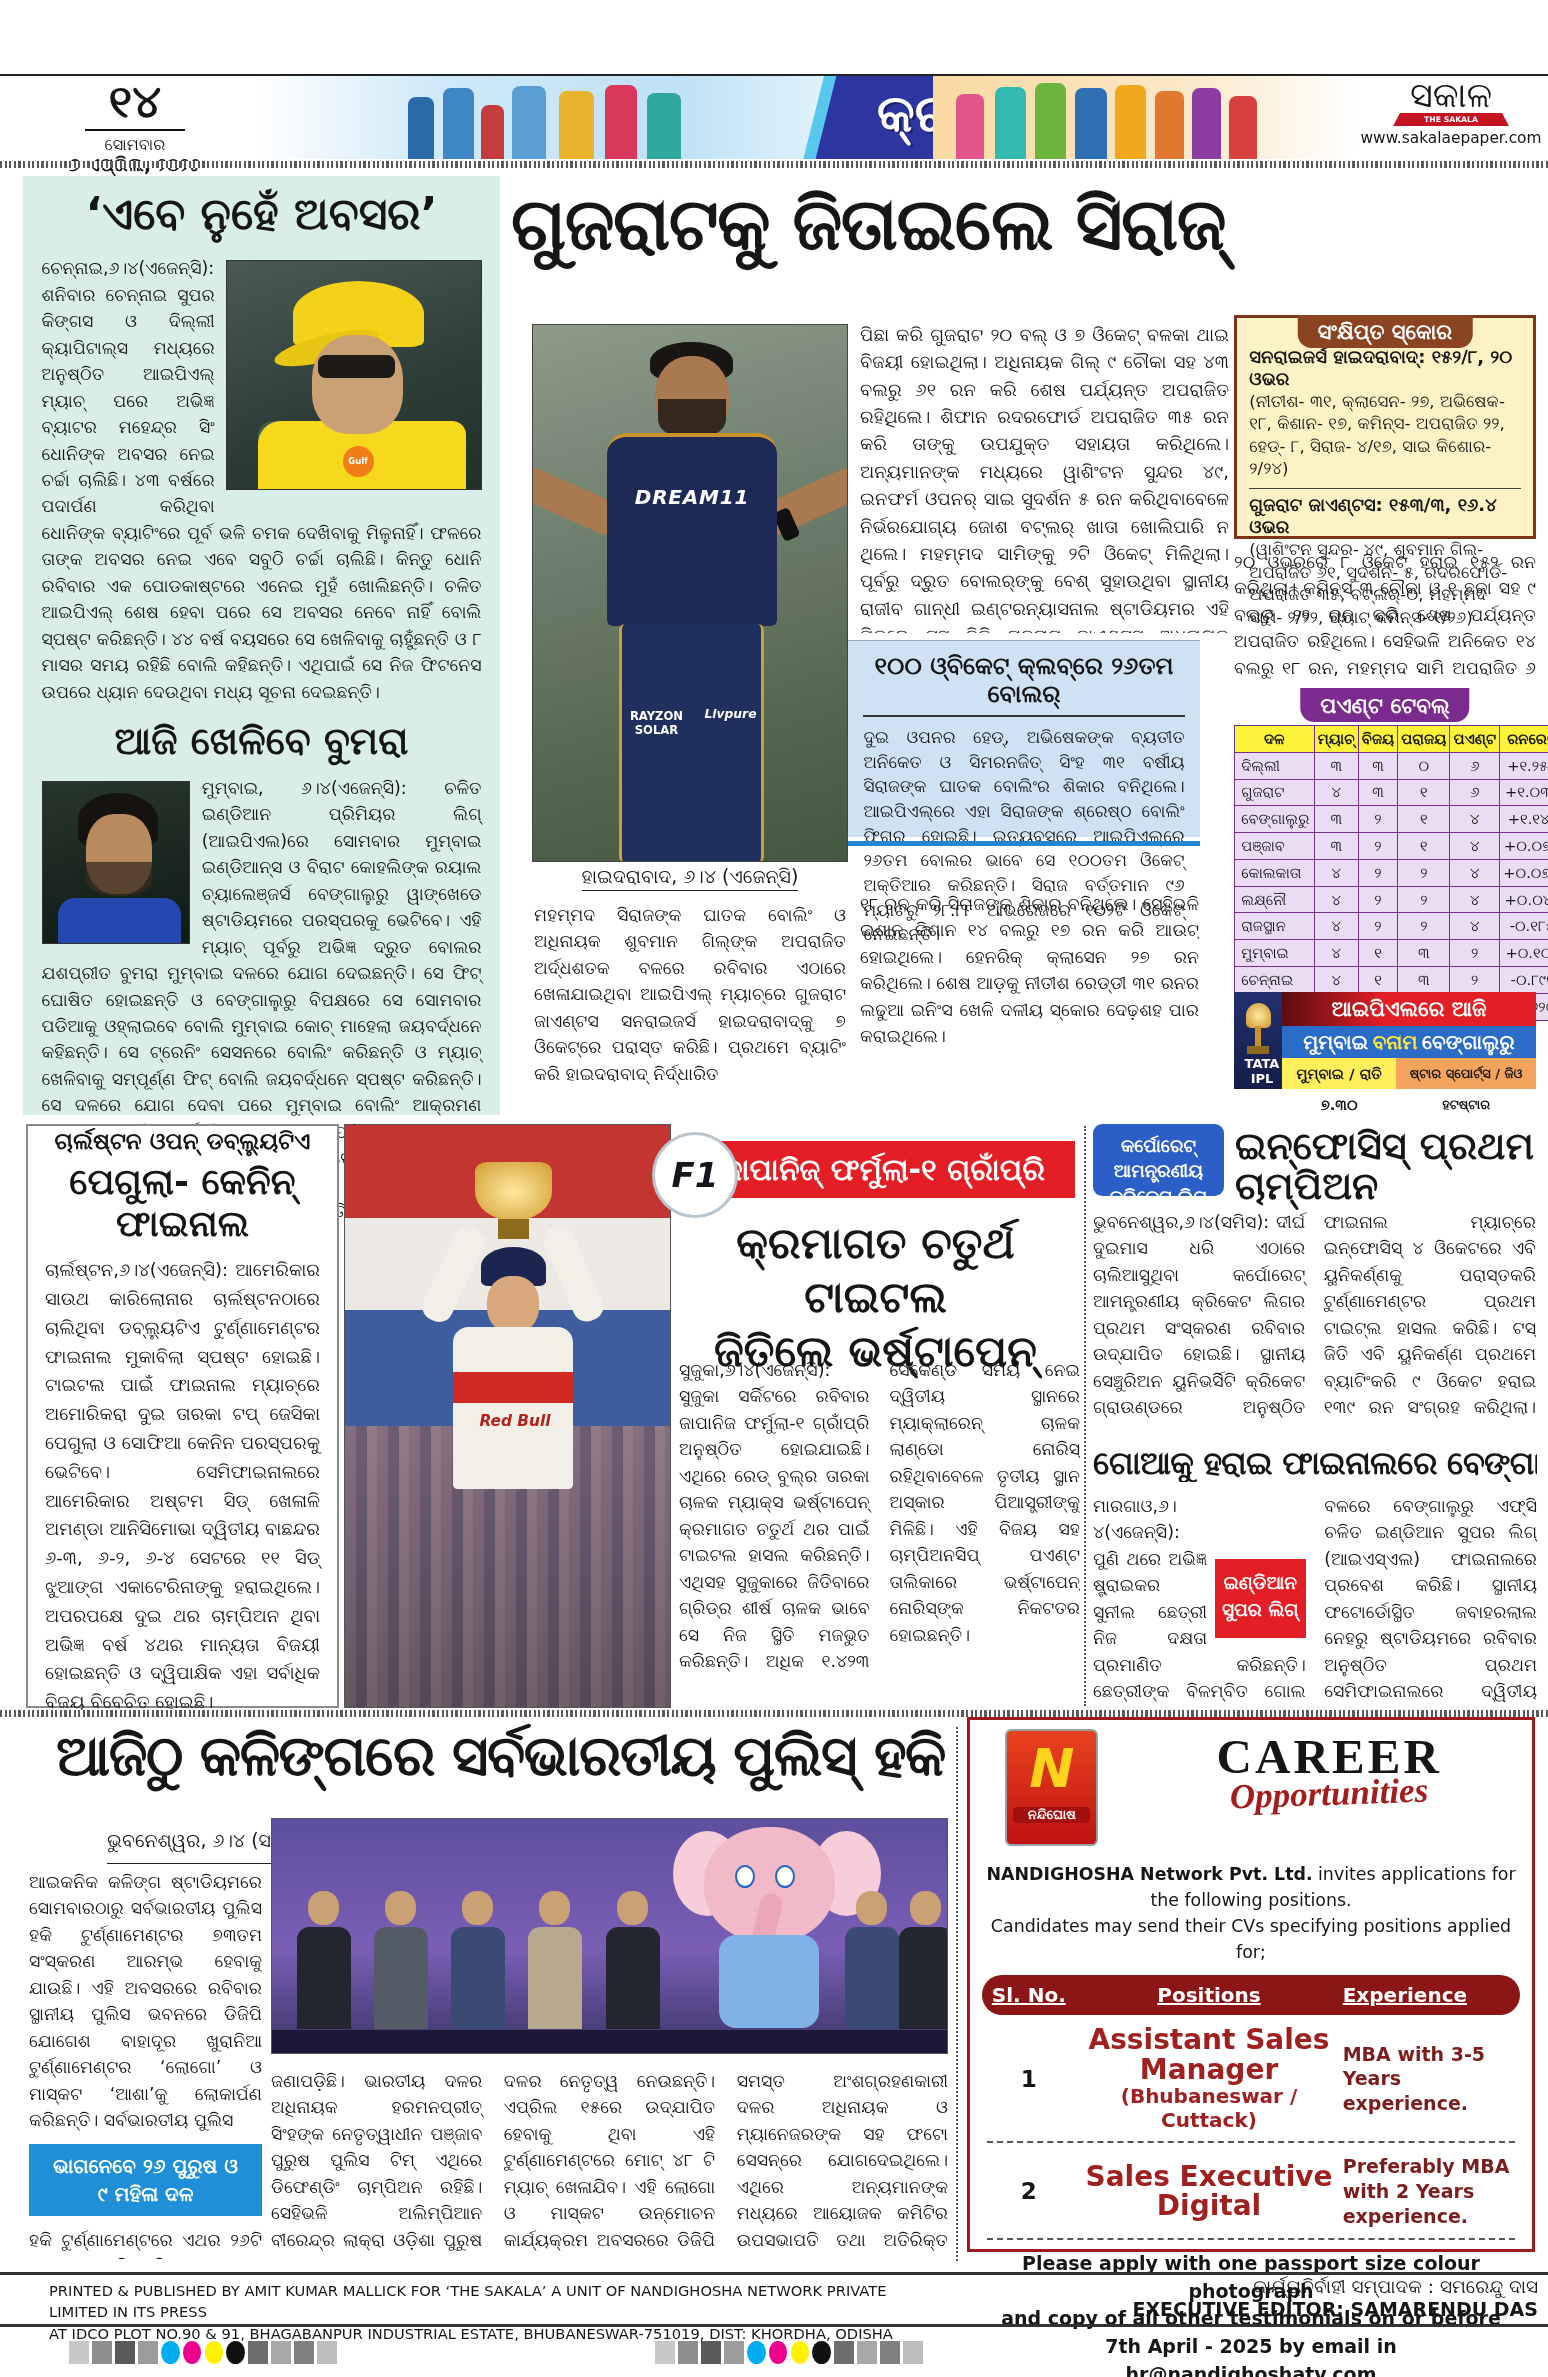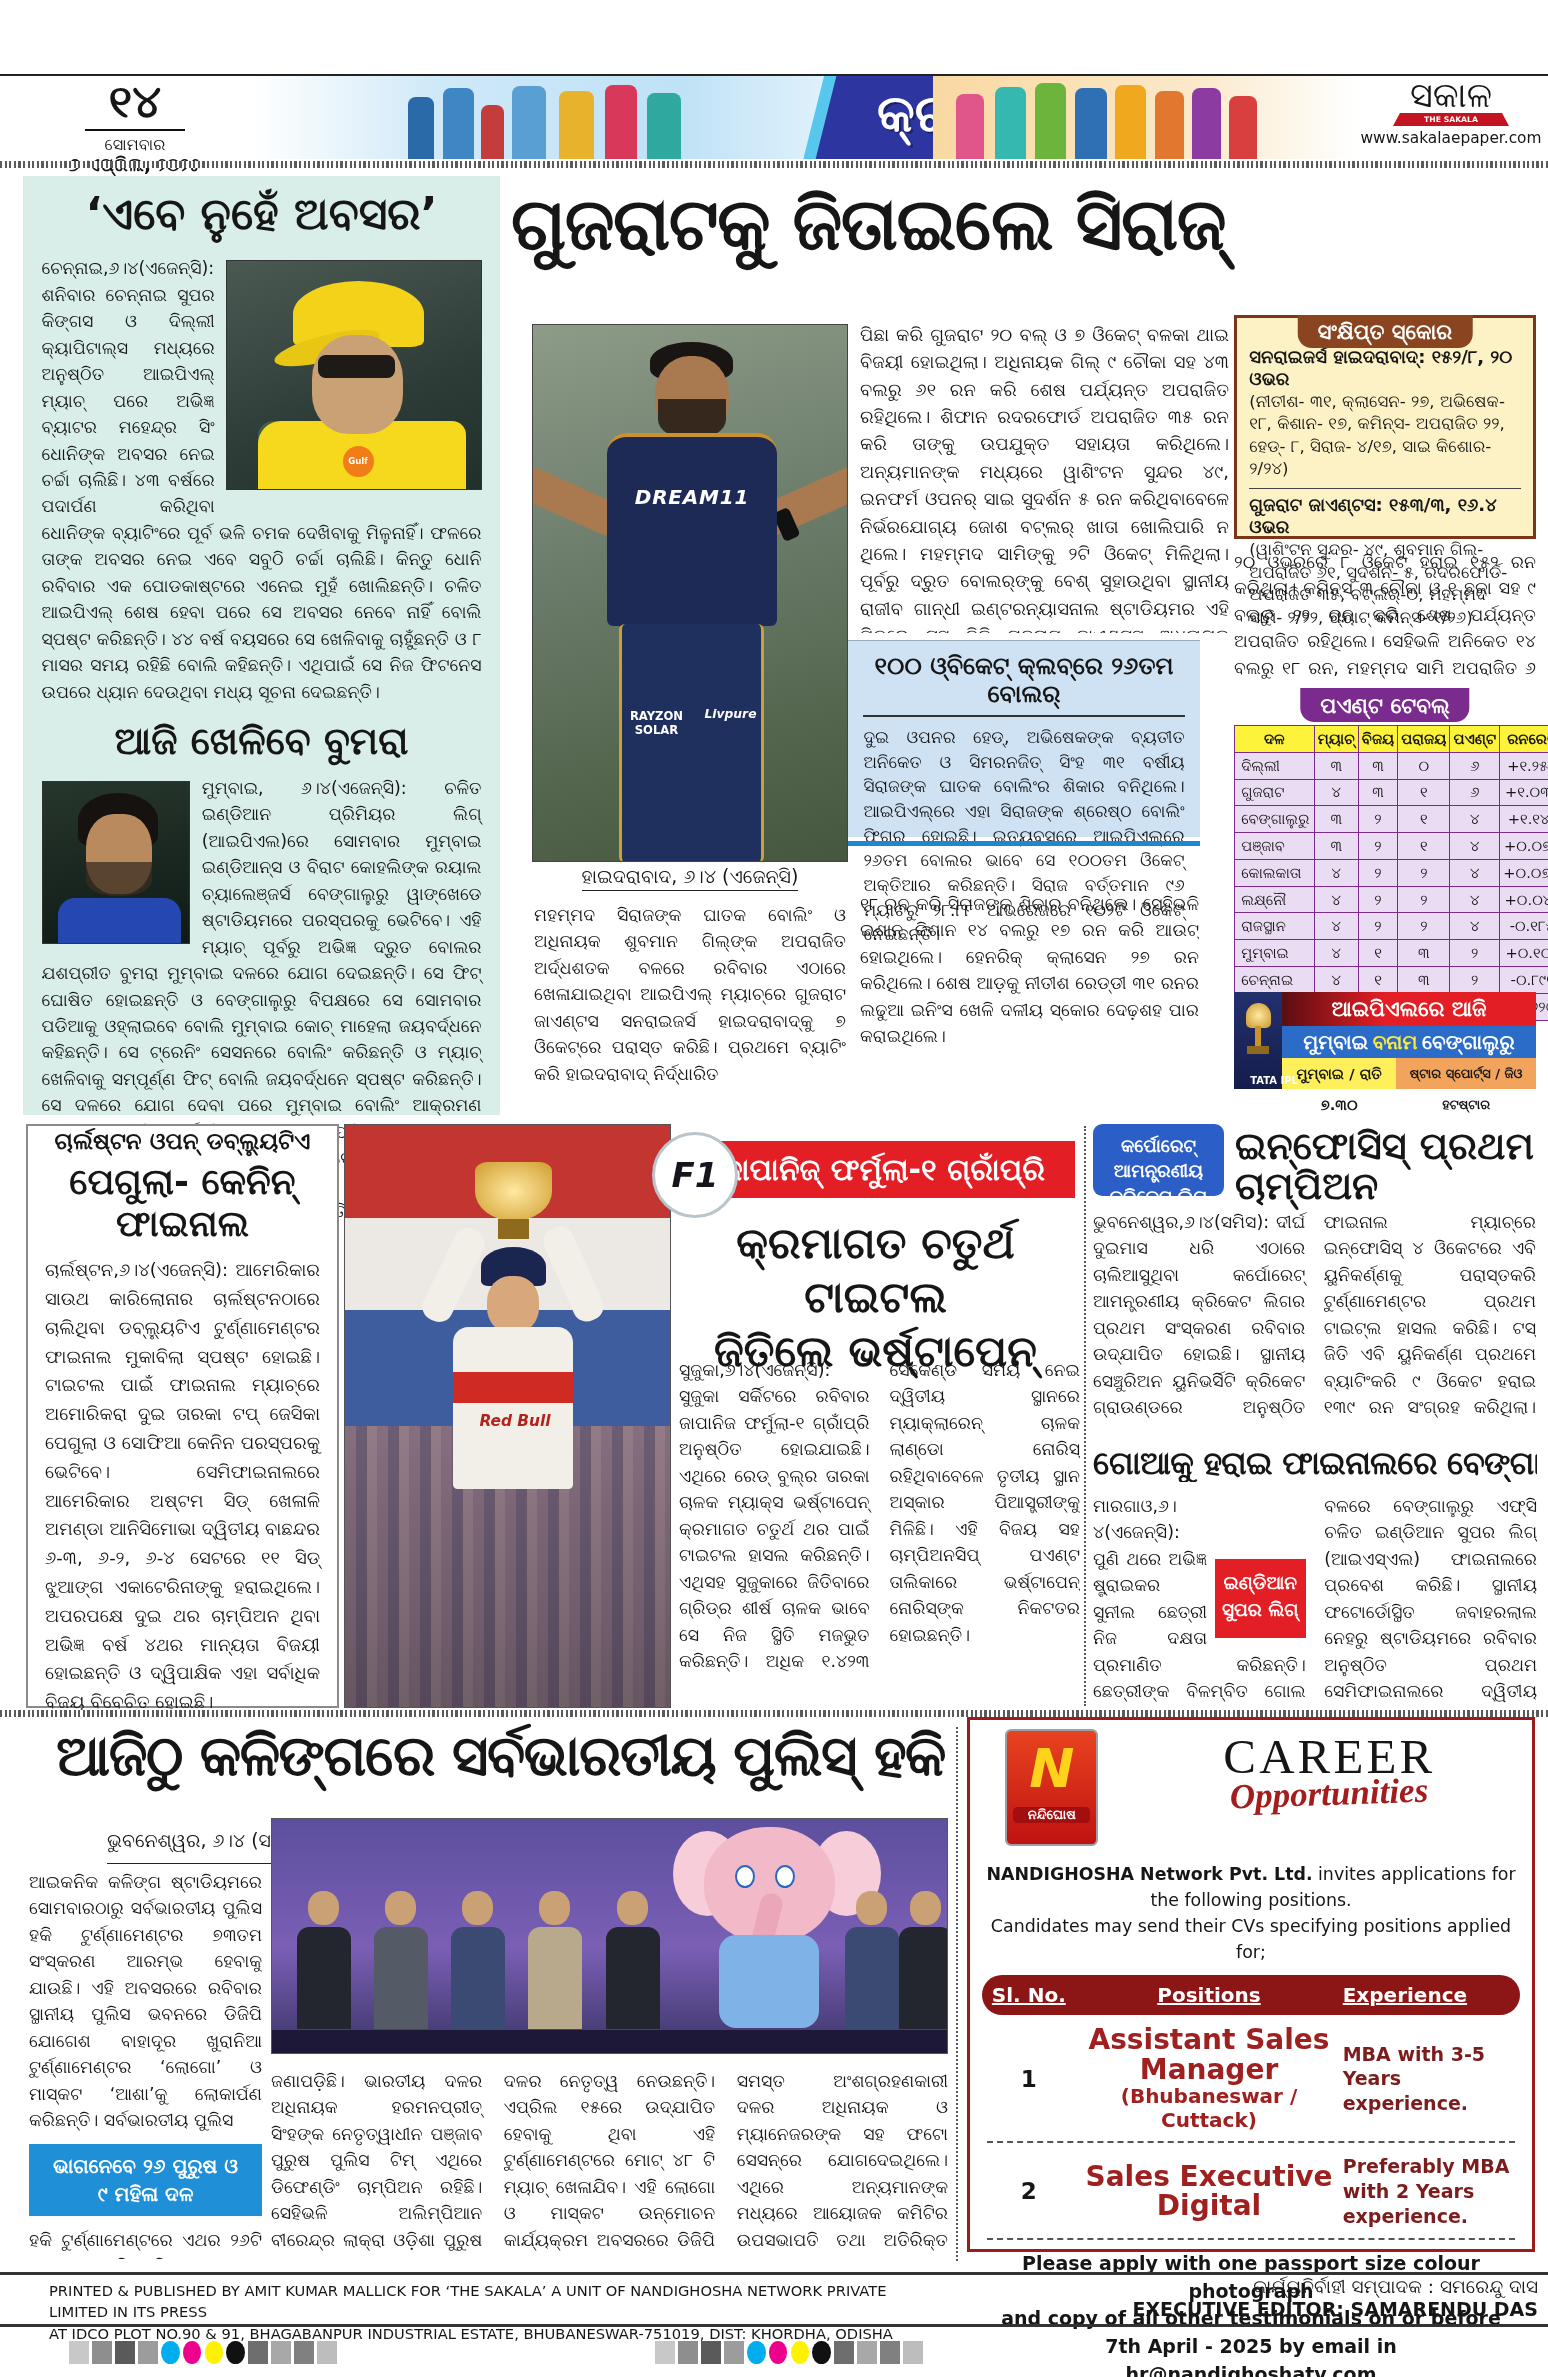--- a/index.html
+++ b/index.html
@@ -99,21 +99,21 @@
   .pill.purple{background:#7b2a8e;font-size:21.6px;top:0;}
   table.pts{width:302px;border-collapse:collapse;background:#e9dcf3;}
   table.pts td,table.pts th{border:1.5px solid #7b2a8e;font-size:14.7px;padding:3.9px 3.1px;text-align:center;}
   table.pts th{background:#fdf33a;font-weight:bold;}
   table.pts td:first-child{text-align:left;padding-left:6.2px;}
   .ipl-box{left:1234px;top:992px;width:302px;height:97px;display:flex;}
   .ipl-trophy{width:48px;background:linear-gradient(180deg,#23306e,#141d4a);position:relative;}
   .tr-cup{position:absolute;left:11.6px;top:10.8px;width:25px;height:25px;background:radial-gradient(#ffe9a0,#c9952a);border-radius:50% 50% 20% 20%;}
   .tr-stem{position:absolute;left:21px;top:34px;width:6.2px;height:20px;background:#c9952a;}
   .tr-base{position:absolute;left:13px;top:54px;width:21.6px;height:7.7px;background:#8d6a1d;}
-  .tr-txt{position:absolute;left:16px;bottom:3.1px;width:48px;text-align:center;color:#fff;font-size:10px;font-weight:bold;}
+  .tr-txt{position:absolute;left:4px;bottom:3.1px;width:48px;text-align:center;color:#fff;font-size:13px;font-weight:bold;}
   .ipl-right{flex:1;display:flex;flex-direction:column;}
   .ipl-r1{background:linear-gradient(90deg,#5a0d12,#e31e24 40%,#e31e24);color:#fff;font-size:21px;font-weight:bold;
           text-align:center;height:34px;line-height:34px;}
   .ipl-r2{background:#2a6cc8;color:#fff;font-size:20px;font-weight:bold;text-align:center;height:32px;line-height:32px;}
   .ipl-vs{color:#ffe93c;padding:0 4.6px;}
   .ipl-r3{display:flex;height:31px;}
   .chip-y{background:#ffef5a;font-size:14.7px;font-weight:bold;text-align:center;line-height:31px;width:45%;}
   .chip-o{background:#f2a45c;font-size:13px;font-weight:bold;text-align:center;line-height:31px;width:55%;}
 
   
@@ -183,21 +183,21 @@
   .vdot2{left:956px;top:1727px;height:534px;width:0;border-left:2.3px dotted #555;}
 
   
   .ad{left:967px;top:1717px;width:568px;height:535px;border:3.9px solid #9c1b1b;background:#fff;padding:7.7px 12.3px;}
   .ad-top{position:relative;height:130px;}
   .ng-logo{position:absolute;left:23px;top:1.5px;width:93px;height:117px;border:2.3px solid #9aa0a6;border-radius:6.2px;
            background:linear-gradient(180deg,#e8431f,#bf1212);text-align:center;}
   .ng-n{color:#ffd21c;font-size:54px;font-weight:bold;font-style:italic;line-height:76px;}
   .ng-t{color:#fff;font-size:13px;font-weight:bold;background:#a30e0e;border-radius:4.6px;margin:0 6.2px;}
   .career{position:absolute;left:154px;top:4.6px;width:386px;text-align:center;}
-  .career-1{font-family:"Liberation Serif",serif;font-size:49px;font-weight:normal;letter-spacing:3.1px;line-height:1;}
+  .career-1{font-family:"Liberation Serif",serif;font-size:49px;font-weight:bold;letter-spacing:3.1px;line-height:1;}
   .career-2{font-family:"Liberation Serif",serif;font-style:italic;font-weight:bold;font-size:35px;color:#a31d1d;
             margin-top:-7.7px;transform:rotate(-2deg);}
   .ad-intro{font-size:17.4px;text-align:center;line-height:1.5;margin-top:3.1px;}
   .ad-bar{position:relative;margin-top:9.3px;height:40px;background:#8c1616;border-radius:20px;color:#fff;
           display:flex;align-items:center;font-size:20px;font-weight:bold;text-decoration:underline;}
   .ad-bar .c1{width:93px;text-align:center;}
   .ad-bar .c2{flex:1;text-align:center;}
   .ad-bar .c3{width:177px;text-align:left;}
   .ad-row{display:flex;margin-top:10.8px;align-items:center;}
   .ad-row .n{width:93px;text-align:center;font-size:23px;font-weight:bold;}

